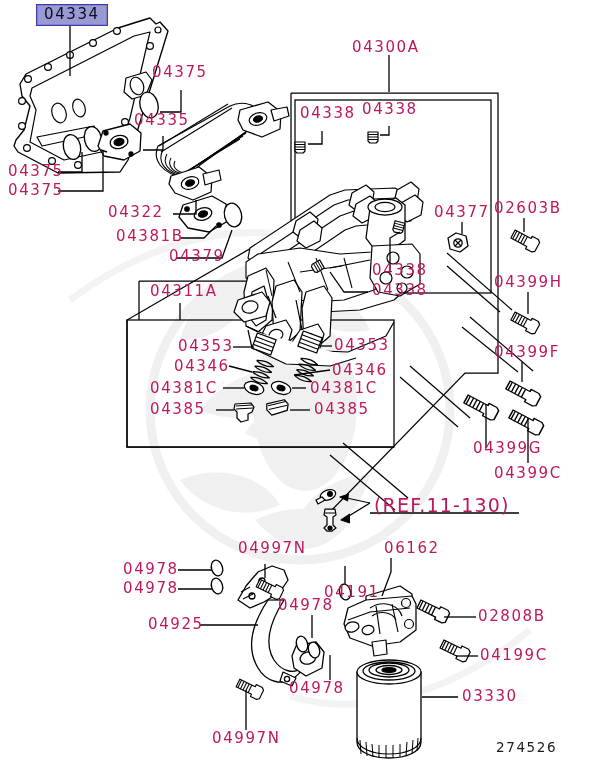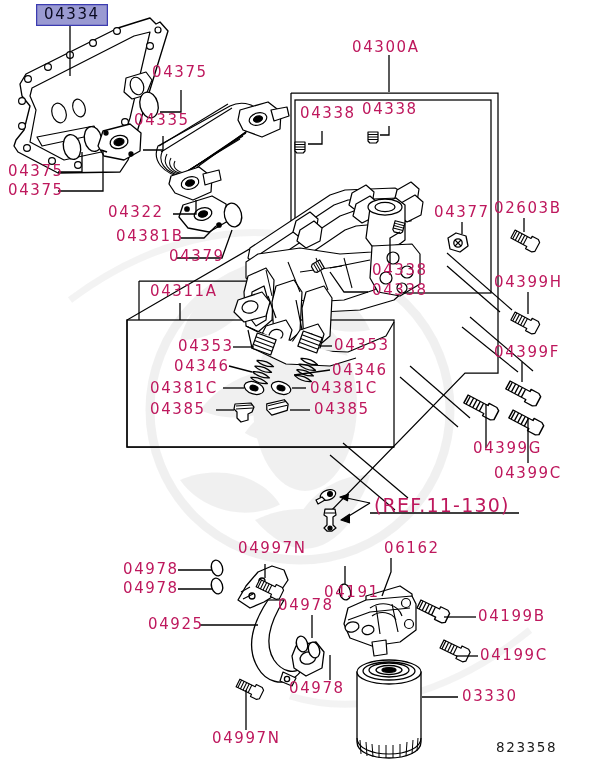--- a/index.html
+++ b/index.html
@@ -603,25 +603,25 @@
   <div class="lbl" style="left:238px;top:541px;">04997N</div>
 
   <div class="lbl" style="left:324px;top:543px;margin-top:42px;">04191</div>
 
   <div class="lbl" style="left:384px;top:541px;">06162</div>
 
   <div class="lbl" style="left:278px;top:598px;">04978</div>
 
   <div class="lbl" style="left:148px;top:617px;text-align:right;">04925</div>
 
-  <div class="lbl" style="left:478px;top:609px;">04199B</div>
+  <div class="lbl" style="left:478px;top:609px;">02808B</div>
 
   <div class="lbl" style="left:480px;top:648px;">04199C</div>
 
   <div class="lbl" style="left:289px;top:681px;">04978</div>
 
   <div class="lbl" style="left:462px;top:689px;">03330</div>
 
   <div class="lbl" style="left:212px;top:731px;">04997N</div>
 
-  <div class="lbl fig" style="left:496px;top:741px;">823358</div>
+  <div class="lbl fig" style="left:496px;top:741px;">274526</div>
 
 </div>
 
 </body></html>

